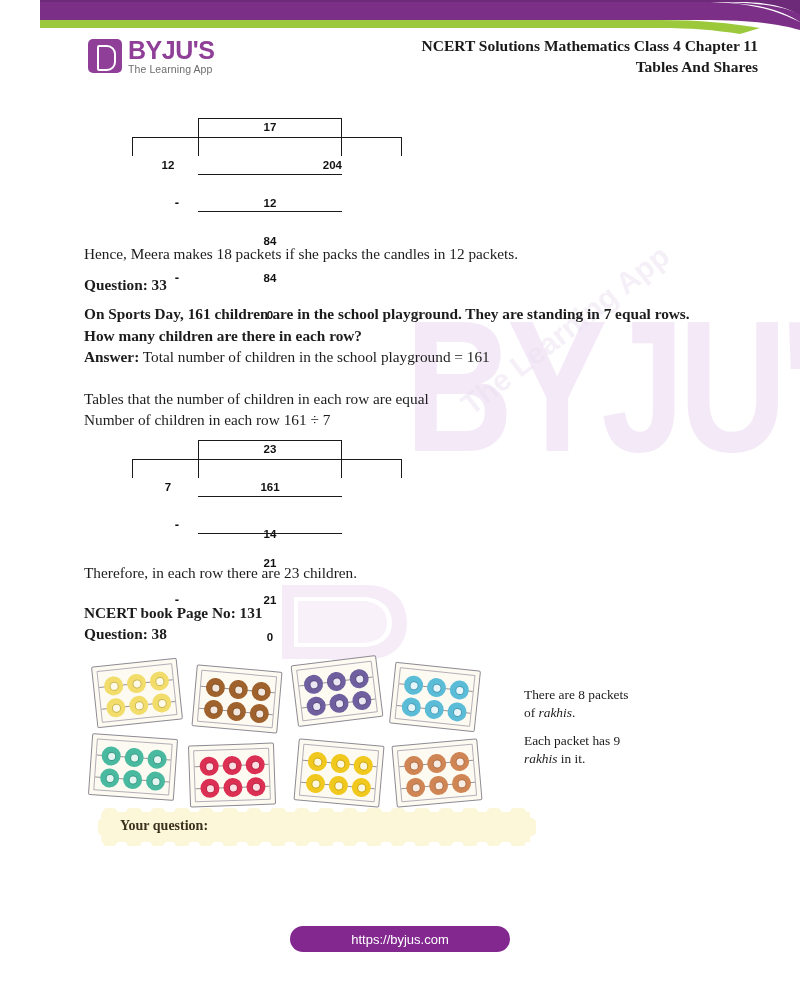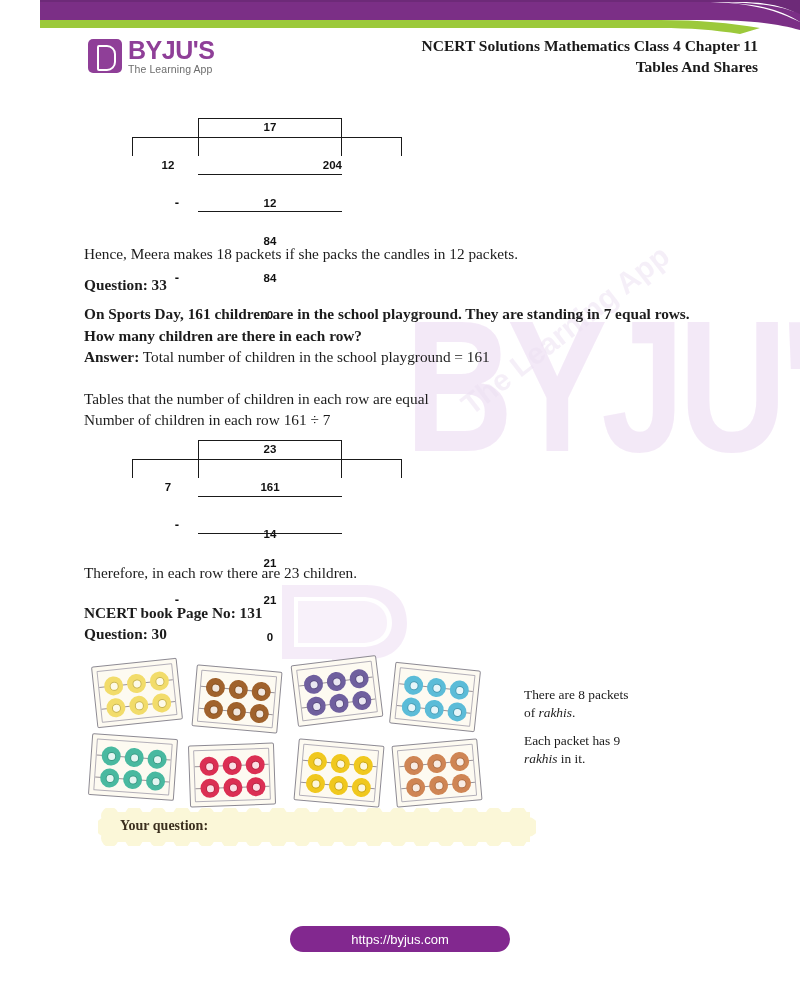--- a/index.html
+++ b/index.html
@@ -387,21 +387,21 @@
       <div class="dv-row" style="top:0;">
         <span class="dv-num" style="left:70px; top:96px;">0</span>
       </div>
     </div>
   </div>
 
   <p class="para" style="top:562px;">Therefore, in each row there are 23 children.</p>
 
   <p class="para b" style="top:602px;">NCERT book Page No: 131</p>
 
-  <p class="para b" style="top:623px;">Question: 30</p>
+  <p class="para b" style="top:623px;">Question: 38</p>
 
   <div class="rakhi-figure" style="top:658px; width:620px; height:150px;">
 
     <div class="packet" style="left:10px; top:4px; transform:rotate(-6deg);">
       <div class="string" style="top:20px;"></div>
       <div class="string" style="top:42px;"></div>
       <div class="flower" style="left:10px; top:11px; background:#f2dc6a;"></div>
       <div class="flower" style="left:33px; top:11px; background:#f2dc6a;"></div>
       <div class="flower" style="left:56px; top:11px; background:#f2dc6a;"></div>
       <div class="flower" style="left:10px; top:33px; background:#f2dc6a;"></div>

